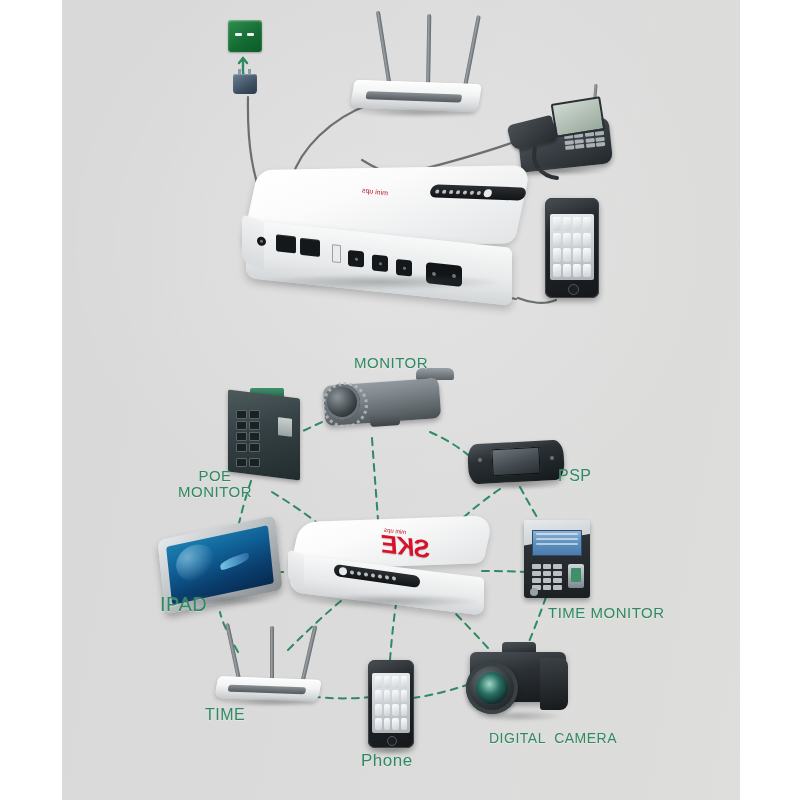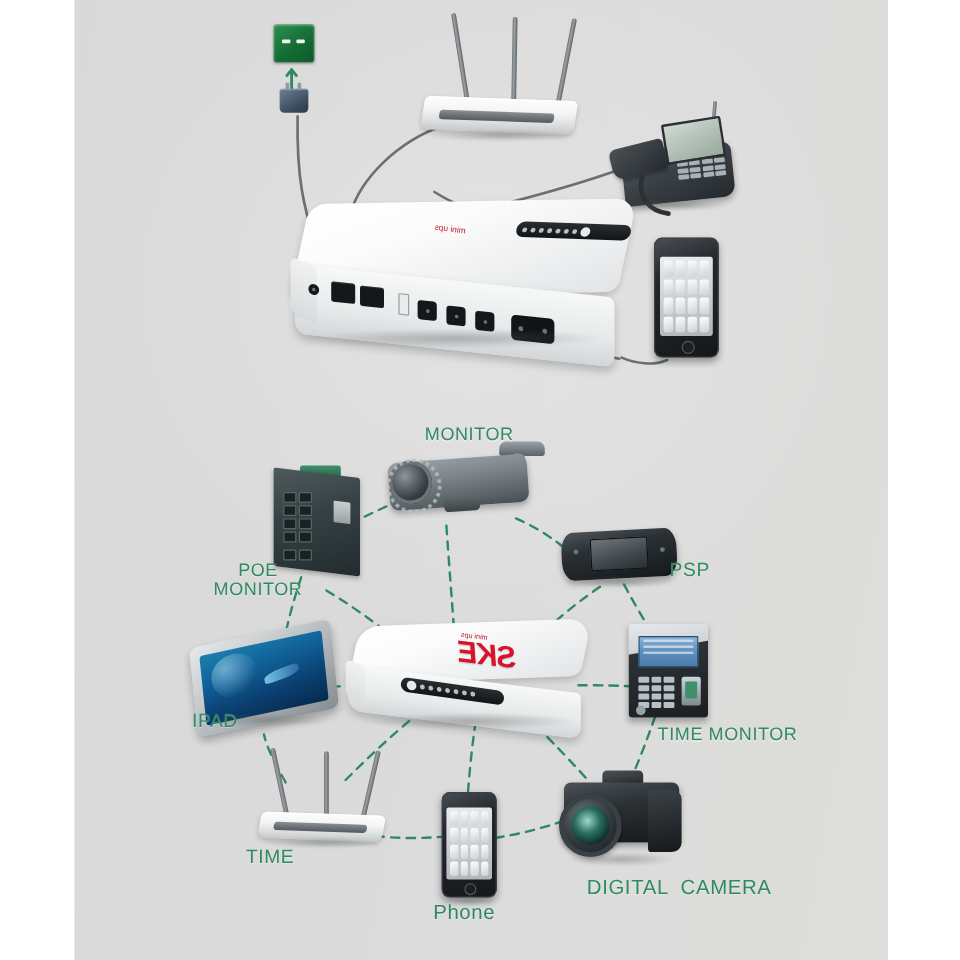--- a/index.html
+++ b/index.html
@@ -520,18 +520,18 @@
     <div class="dslr-glass" style="left:14px;top:30px;width:32px;height:32px;"></div>
     <div class="shadow" style="left:10px;top:68px;width:92px;height:12px;"></div>
   </div>
 
   <div class="lbl" id="labels" style="left:0;top:0;width:0;height:0;"></div>
 
 <div class="lbl" style="left: 354px; top: 355px; font-size: 15px; color: rgb(47, 138, 98); line-height: 1.05; text-align: center;">MONITOR</div>
     <div class="lbl" style="left: 178px; top: 468px; font-size: 15px; color: rgb(47, 138, 98); line-height: 1.05; text-align: center;">POE
 MONITOR</div>
     <div class="lbl" style="left: 558px; top: 468px; font-size: 16px; color: rgb(47, 138, 98); line-height: 1.05; text-align: center;">PSP</div>
-    <div class="lbl" style="left: 160px; top: 594px; font-size: 16px; color: rgb(47, 138, 98); line-height: 1.05; text-align: center;">IPAD</div>
+    <div class="lbl" style="left: 160px; top: 594px; font-size: 20px; color: rgb(47, 138, 98); line-height: 1.05; text-align: center;">IPAD</div>
     <div class="lbl" style="left: 548px; top: 605px; font-size: 15px; color: rgb(47, 138, 98); line-height: 1.05; text-align: center;">TIME MONITOR</div>
     <div class="lbl" style="left: 205px; top: 707px; font-size: 16px; color: rgb(47, 138, 98); line-height: 1.05; text-align: center;">TIME</div>
     <div class="lbl" style="left: 361px; top: 752px; font-size: 17px; color: rgb(47, 138, 98); line-height: 1.05; text-align: center;">Phone</div>
-    <div class="lbl" style="left: 489px; top: 731px; font-size: 17px; color: rgb(47, 138, 98); line-height: 1.05; text-align: center;">DIGITAL  CAMERA</div>
+    <div class="lbl" style="left: 489px; top: 731px; font-size: 14px; color: rgb(47, 138, 98); line-height: 1.05; text-align: center;">DIGITAL  CAMERA</div>
   </div>
 
 </body></html>

